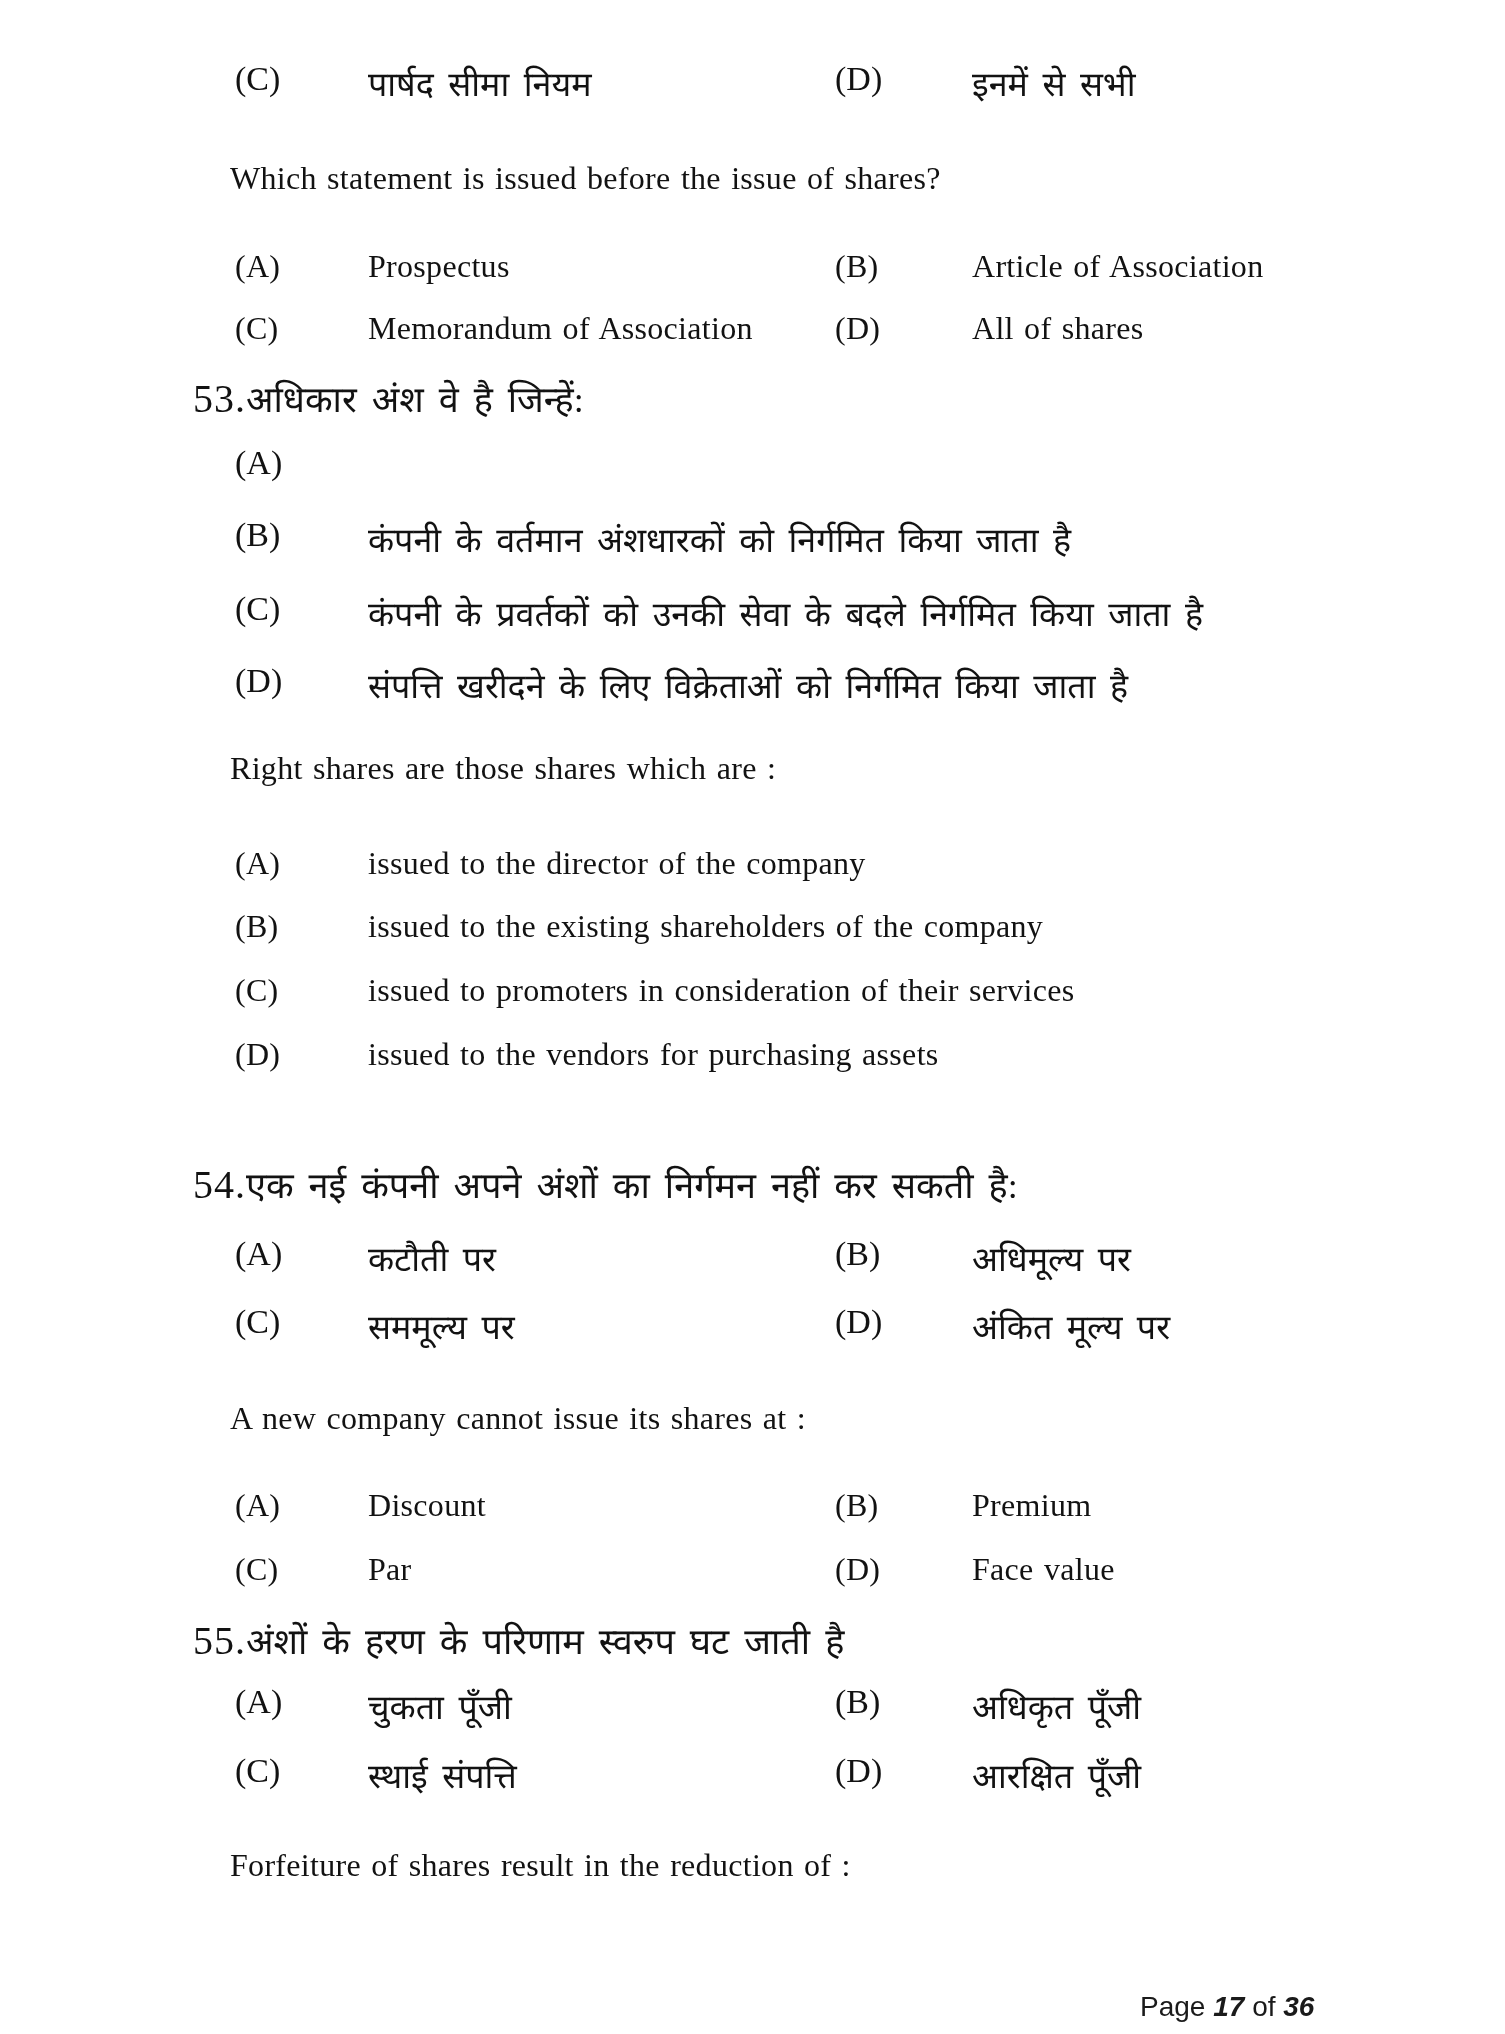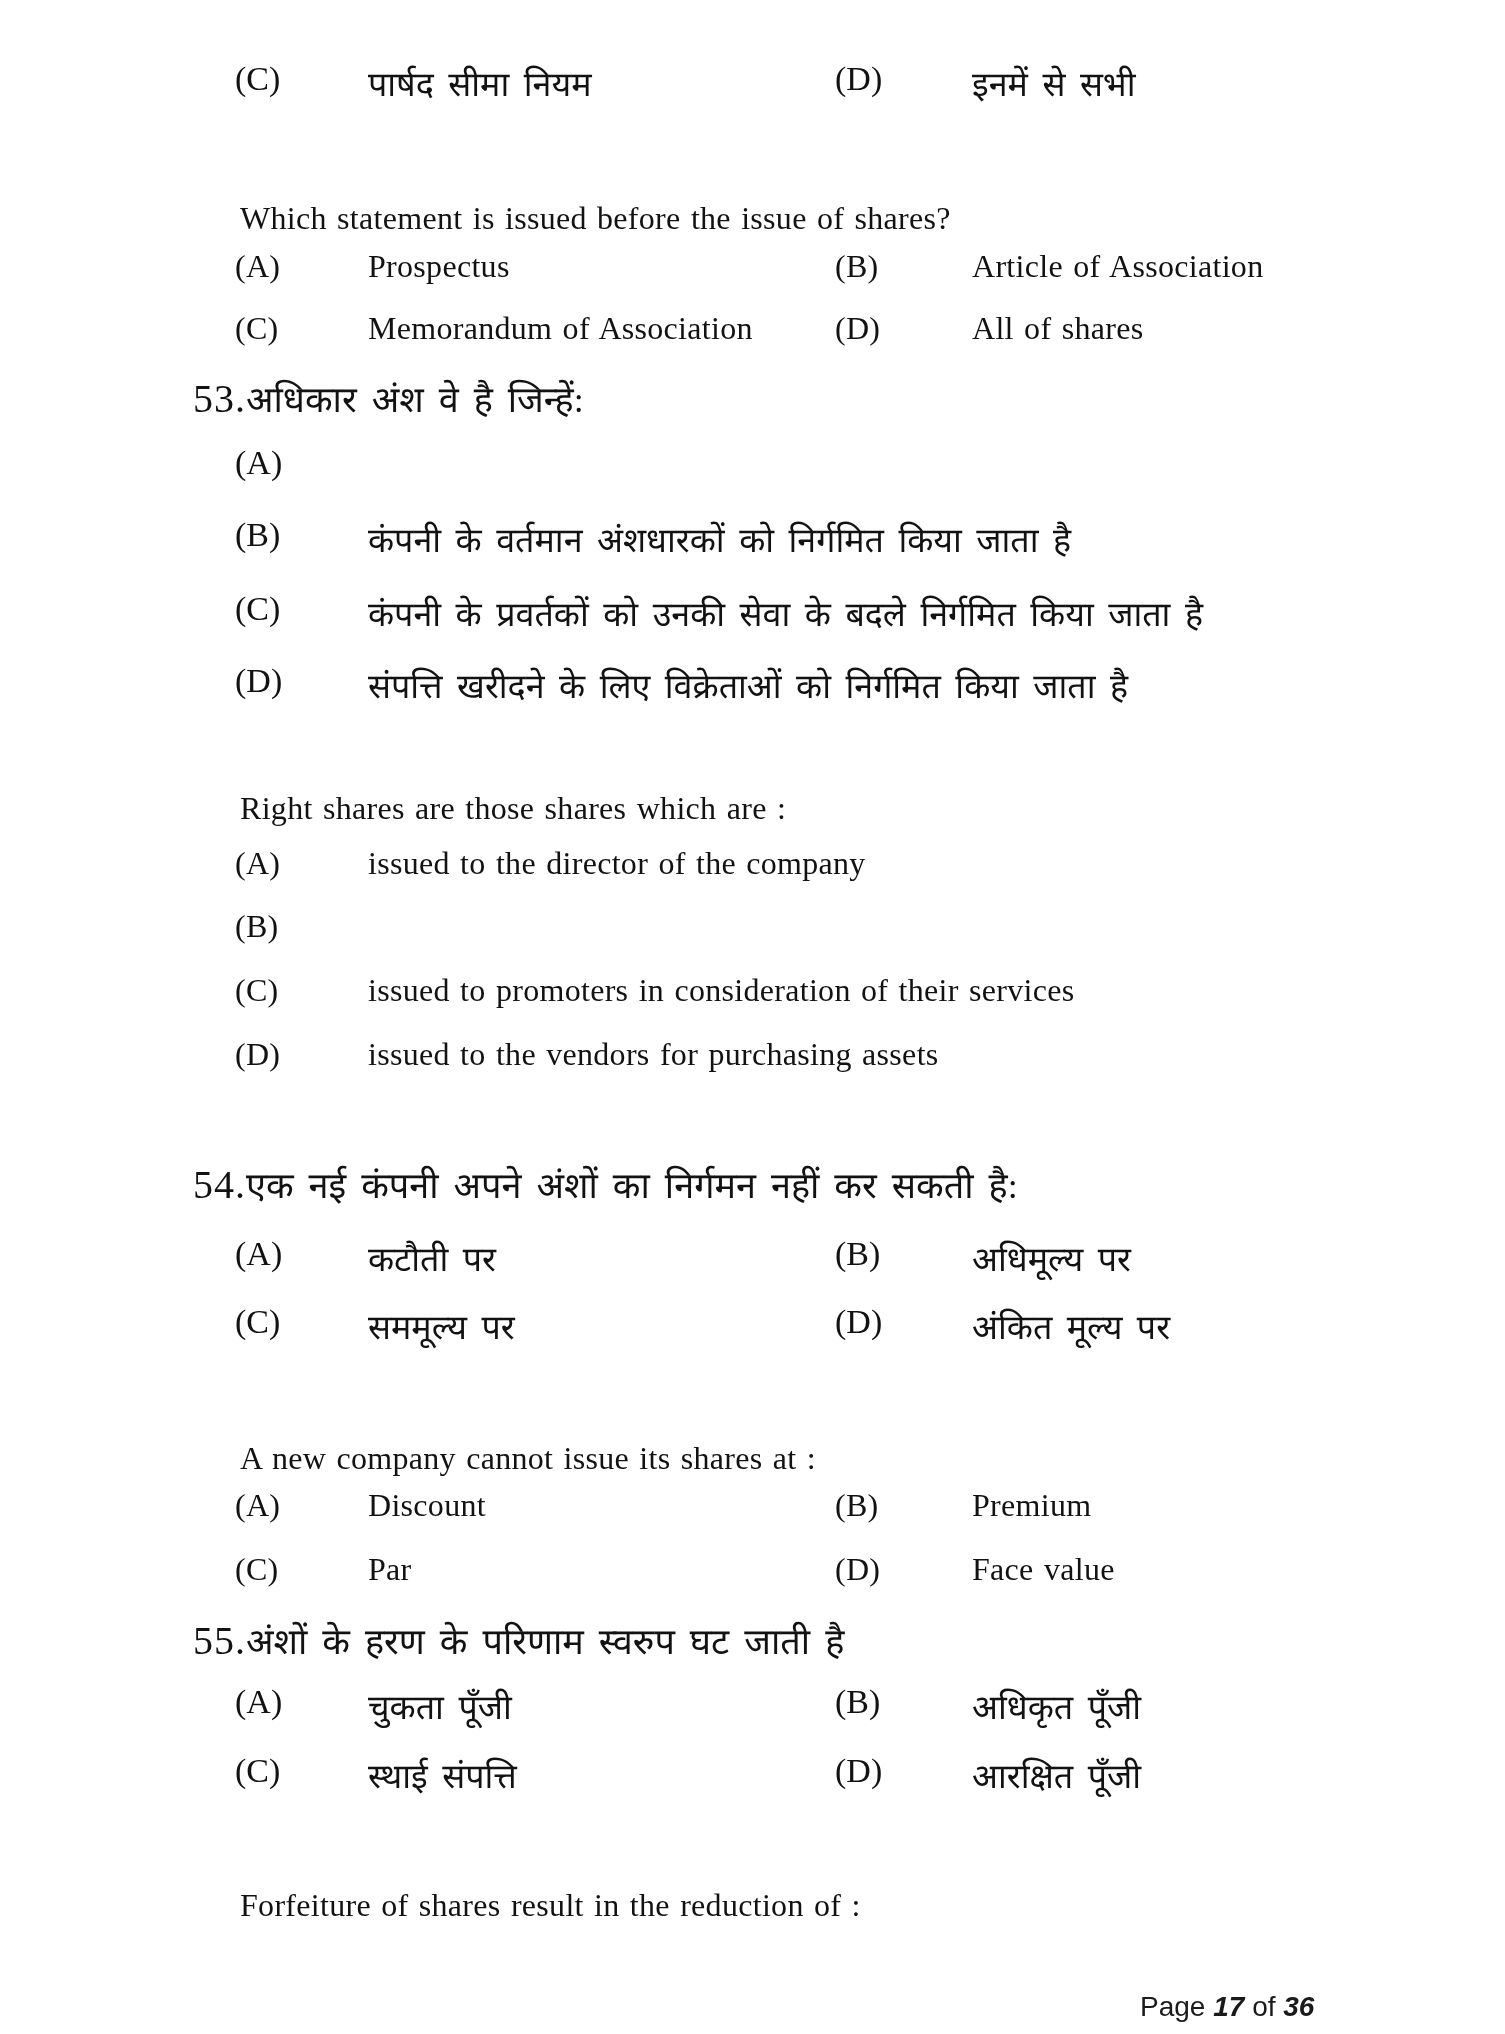--- a/index.html
+++ b/index.html
@@ -15,21 +15,21 @@
   .row{position:absolute;left:0;width:1505px;height:48px;white-space:nowrap;}
   .abs{position:absolute;top:0;}
   .l1{left:235px;}   
   .t1{left:368px;}   
   .l2{left:835px;}   
   .t2{left:972px;}   
   .en{font-size:32px;letter-spacing:0.3px;word-spacing:2px;}
   .hi{font-size:34px;word-spacing:6px;}
   .qtitle{position:absolute;left:193px;white-space:nowrap;font-size:36px;word-spacing:6px;}
   .qtitle .qnum{font-size:40px;letter-spacing:1px;}
-  .subq{position:absolute;left:240px;white-space:nowrap;margin-top:40px;}
+  .subq{position:absolute;left:230px;white-space:nowrap;}
   .footer{
     position:absolute;left:1140px;top:1991px;
     font-family:"Liberation Sans", sans-serif;
     font-size:28px;color:#1a1a1a;white-space:nowrap;
   }
   .footer b{font-weight:bold;font-style:italic;}
 </style>
 </head>
 <body>
 
@@ -79,20 +79,21 @@
     </div>
 
     <div class="subq en" style="top:750px">Right shares are those shares which are :</div>
 
     <div class="row" style="top:845px">
       <span class="abs l1 en">(A)</span>
       <span class="abs t1 en">issued to the director of the company</span>
     </div>
     <div class="row" style="top:908px">
       <span class="abs l1 en">(B)</span>
+      <span class="abs t1 en">issued to the existing shareholders of the company</span>
     </div>
     <div class="row" style="top:972px">
       <span class="abs l1 en">(C)</span>
       <span class="abs t1 en">issued to promoters in consideration of their services</span>
     </div>
     <div class="row" style="top:1036px">
       <span class="abs l1 en">(D)</span>
       <span class="abs t1 en">issued to the vendors for purchasing assets</span>
     </div>
   </section>

